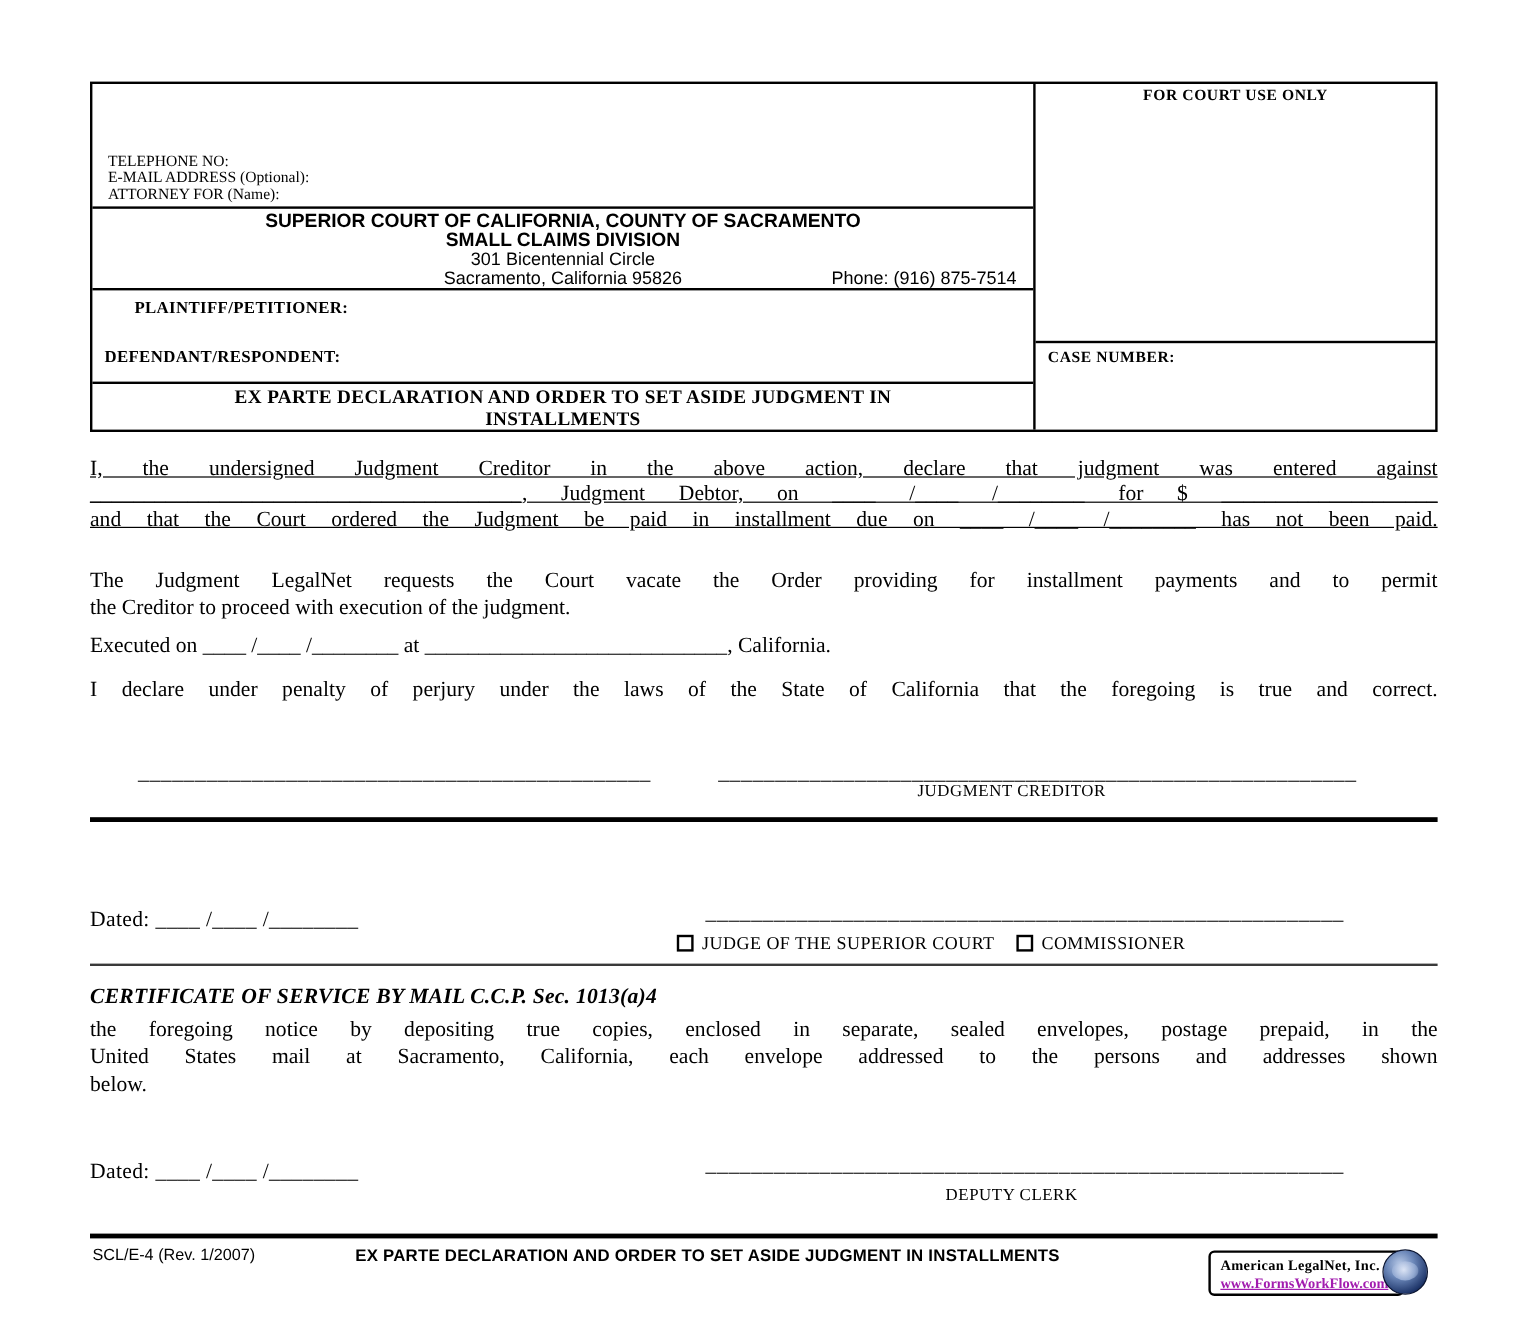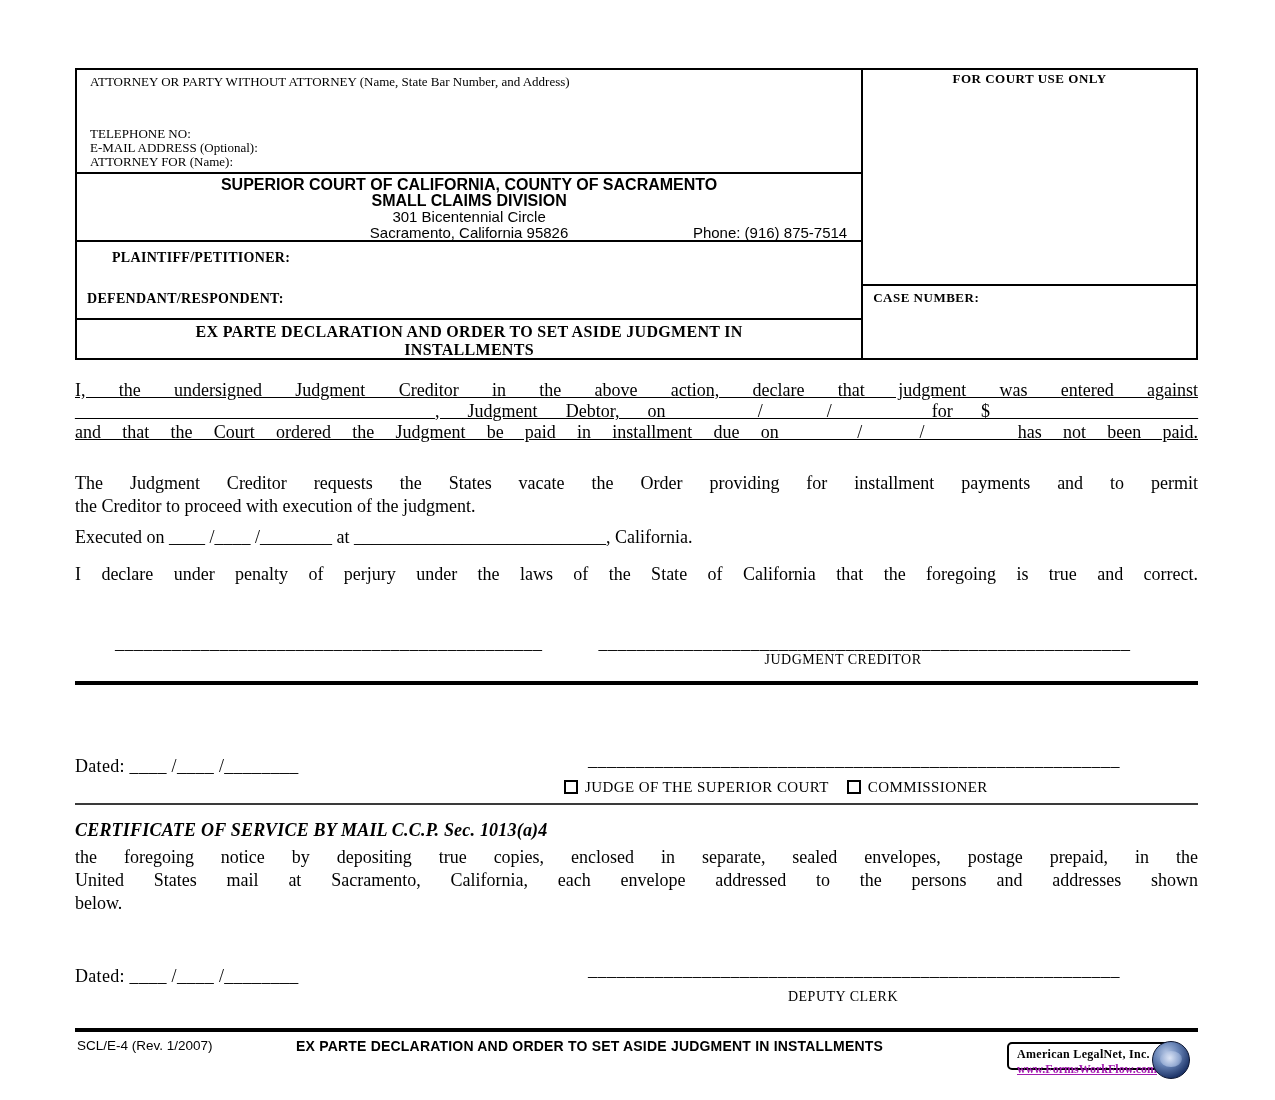--- a/index.html
+++ b/index.html
@@ -50,21 +50,21 @@
   .sig-line-right { position:absolute; left:588px; font-size:18px; letter-spacing:.5px; white-space:nowrap; }
   .cb-row { position:absolute; left:564px; font-size:15px; letter-spacing:.4px; white-space:nowrap; }
   .cb { display:inline-block; width:14px; height:14px; border:2px solid #000;
     vertical-align:-2px; margin-right:7px; background:#fff; }
   .cb2 { margin-left:18px; }
   
   .footer-num { position:absolute; left:77px; top:1038px;
     font-family:"Liberation Sans", sans-serif; font-size:13.5px; }
   .footer-title { position:absolute; left:296px; top:1038px;
     font-family:"Liberation Sans", sans-serif; font-size:14px; font-weight:bold; letter-spacing:.2px; }
-  .legalnet-box { position:absolute; left:1007px; top:1042px; width:163px; height:28px;
+  .legalnet-box { position:absolute; left:1007px; top:1042px; width:163px; height:38px;
     border:2px solid #000; border-radius:5px; background:#fff; padding:3px 0 0 8px; }
   .legalnet-company { font-size:12px; font-weight:bold; letter-spacing:.3px; }
   .legalnet-url { font-size:12px; font-weight:bold; text-decoration:underline; cursor:pointer; }
   .globe {
     position:absolute; left:1152px; top:1041px; width:38px; height:38px; border-radius:50%;
     background:radial-gradient(circle at 38% 32%, #b8c9e6 0%, #6a86b8 35%, #1d3468 75%, #0d1a3c 100%);
     border:1px solid #0a1430;
   }
   .globe::after {
     content:""; position:absolute; left:7px; top:9px; width:22px; height:16px;
@@ -73,21 +73,20 @@
   }
 </style>
 </head>
 <body>
 
 <div class="page">
 
   <div class="header-table">
     <div class="col-left">
       <div class="row-attorney">
-        <div class="attorney-label">ATTORNEY OR PARTY WITHOUT ATTORNEY (Name, State Bar Number, and Address)</div>
         <div class="attorney-contact">
           <div>TELEPHONE NO:</div>
           <div>E-MAIL ADDRESS (Optional):</div>
           <div>ATTORNEY FOR (Name):</div>
         </div>
       </div>
       <div class="row-court">
         <div class="court-name">SUPERIOR COURT OF CALIFORNIA, COUNTY OF SACRAMENTO</div>
         <div class="court-division">SMALL CLAIMS DIVISION</div>
         <div class="court-addr">301 Bicentennial Circle</div>
@@ -111,21 +110,21 @@
     </div>
   </div>
 
   <div class="blk lh21" style="top:380px;text-decoration:underline;">
     <div class="jline">I, the undersigned Judgment Creditor in the above action, declare that judgment was entered against</div>
     <div class="jline">________________________________________, Judgment Debtor, on ____ /____ /________ for $ ____________________</div>
     <div class="jline">and that the Court ordered the Judgment be paid in installment due on ____ /____ /________ has not been paid.</div>
   </div>
 
   <div class="blk lh23" style="top:472px;">
-    <div class="jline">The Judgment Creditor requests the States vacate the Order providing for installment payments and to permit</div>
+    <div class="jline">The Judgment LegalNet requests the Court vacate the Order providing for installment payments and to permit</div>
     <div>the Creditor to proceed with execution of the judgment.</div>
   </div>
 
   <div class="blk" style="top:527px;">Executed on ____ /____ /________ at ____________________________, California.</div>
 
   <div class="blk jline" style="top:564px;">I declare under penalty of perjury under the laws of the State of California that the foregoing is true and correct.</div>
 
   <div class="blk sig-row" style="top:633px;">
     <span class="sig-left">_____________________________________________</span>
     <span class="sig-gap">________________________________________________________</span>

